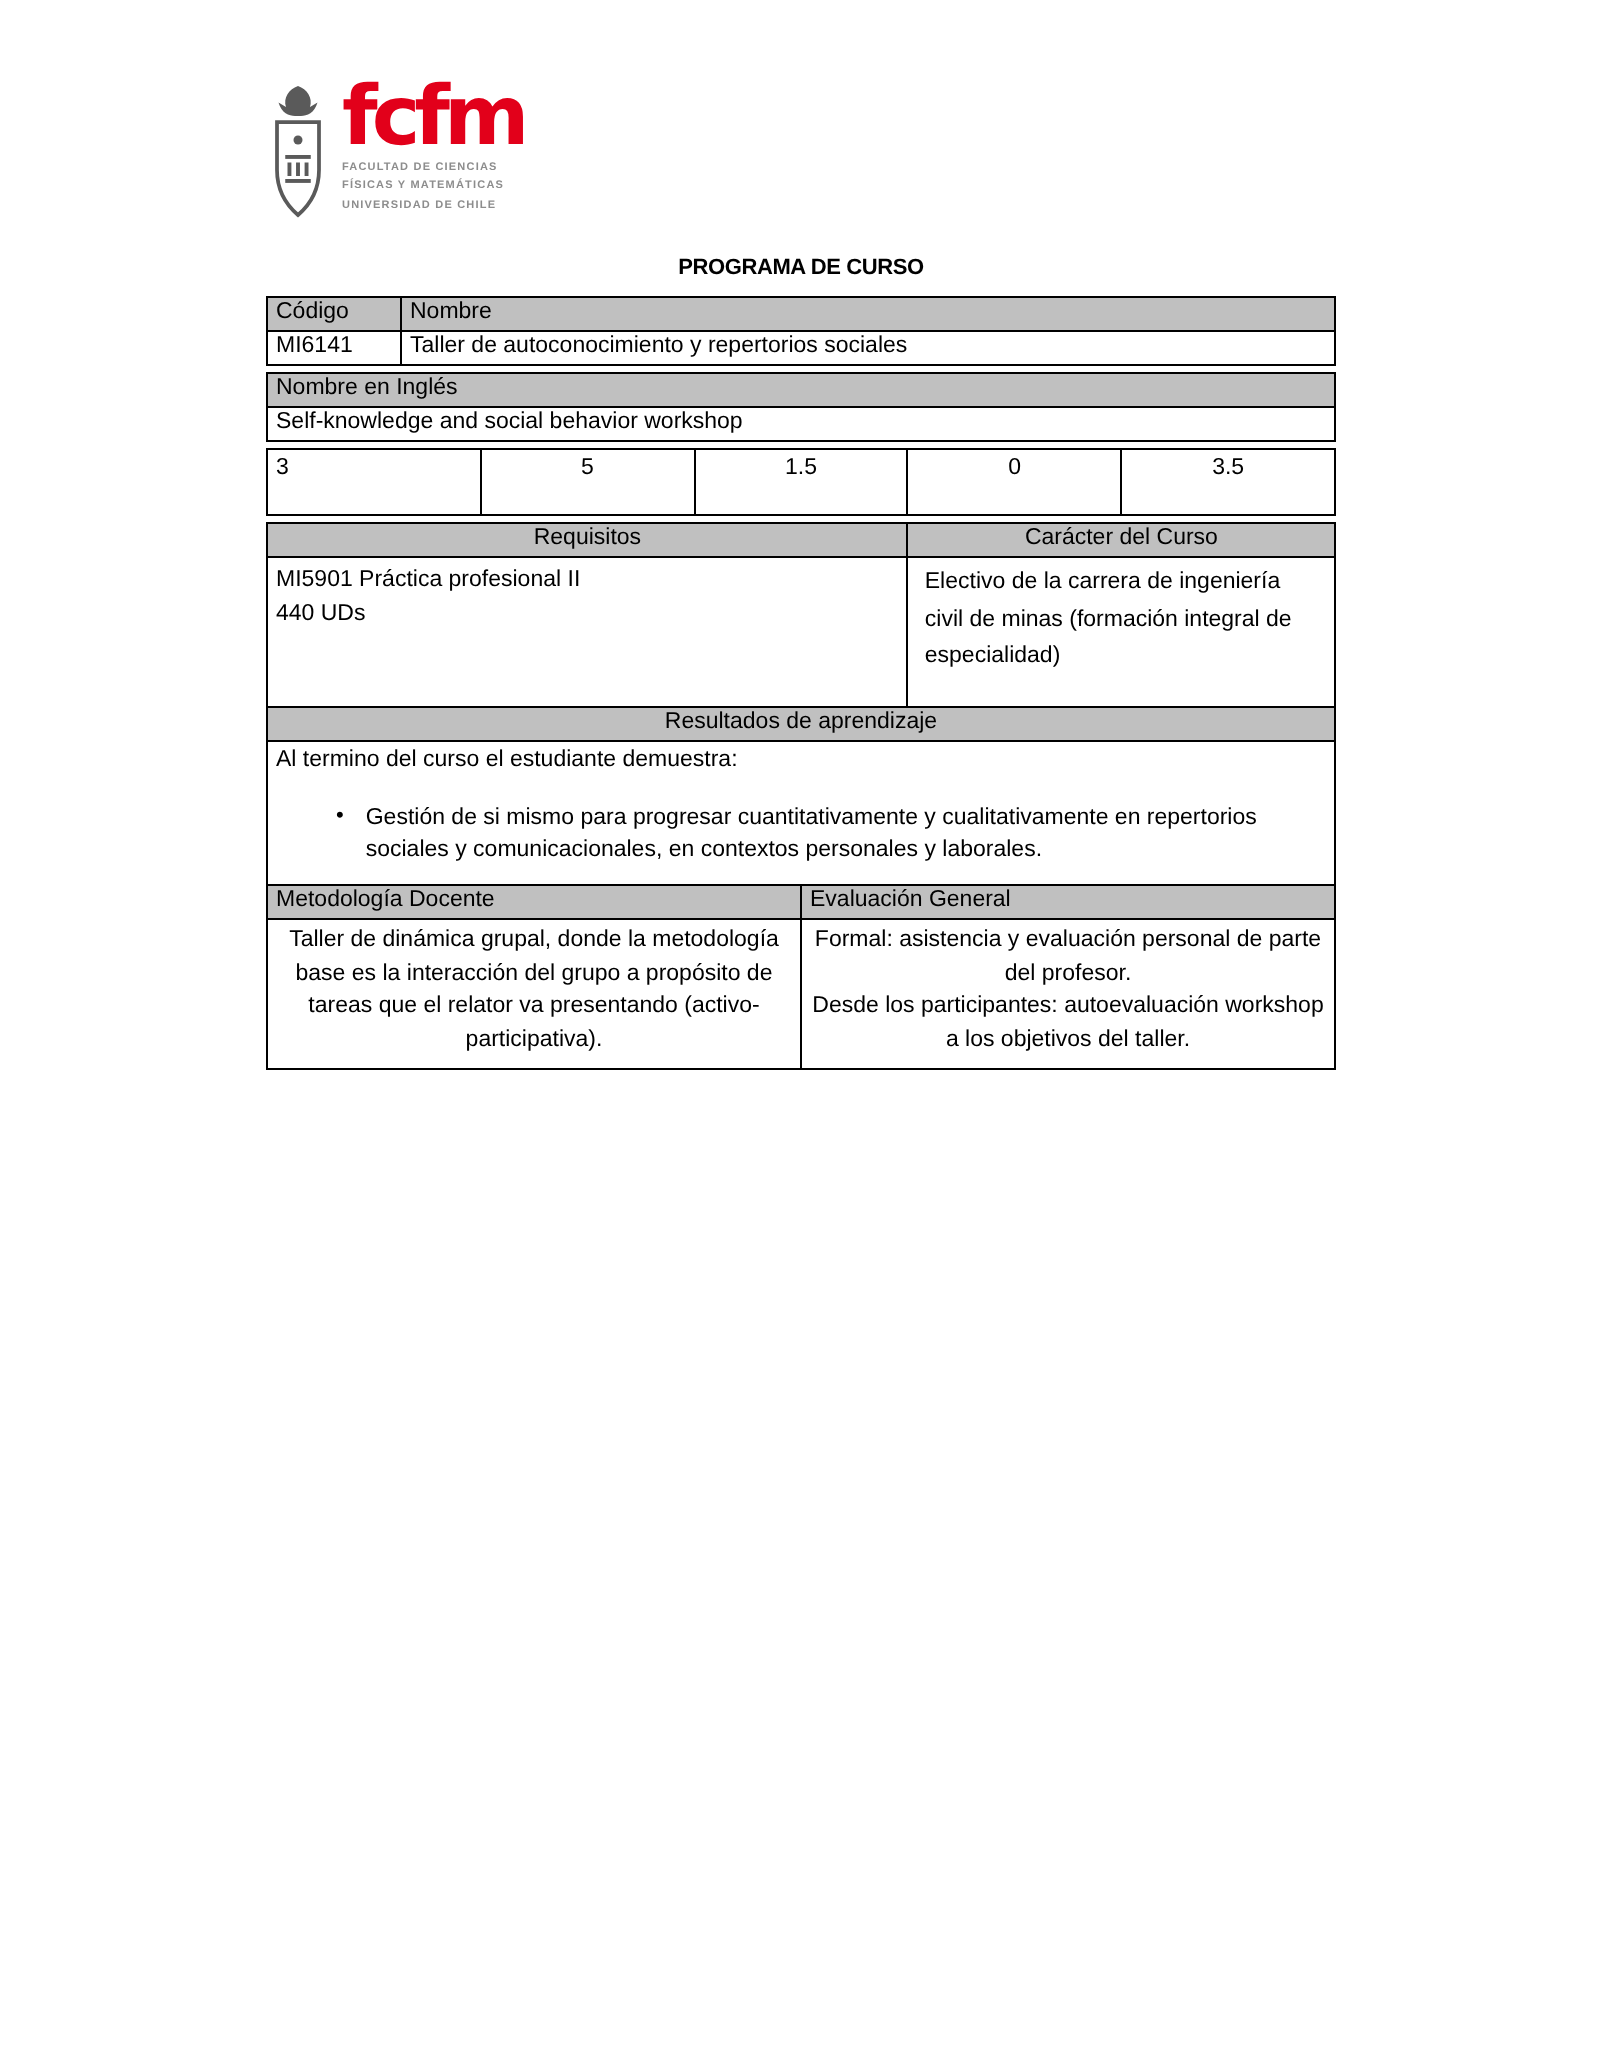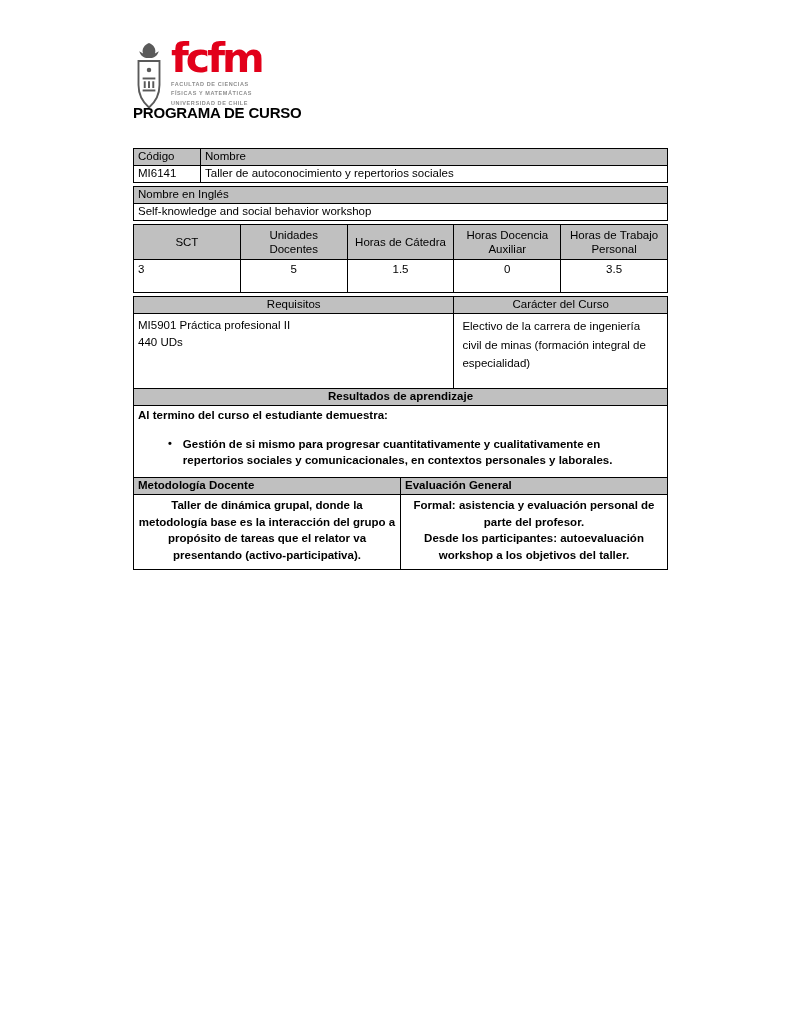--- a/index.html
+++ b/index.html
@@ -18,31 +18,31 @@
   .logo-text { display: flex; flex-direction: column; }
   .brand {
     color: var(--brand-red, #e2001a);
     font-size: 41px; font-weight: bold; letter-spacing: -3px; line-height: 0.9;
     font-family: "DejaVu Sans", sans-serif;
   }
   .logo-sub { margin-top: 3px; font-size: 5.5px; line-height: 1.7; color: #8d8d8d; letter-spacing: 0.6px; font-weight: bold; }
 
   
   .doc-title {
-    position: absolute; left: 133px; top: 104px; width: 535px;
-    font-size: 15px; font-weight: bold; letter-spacing: -0.2px;
+    position: absolute; left: 133px; top: 128px; width: 535px;
+    text-align: center; font-size: 11px; font-weight: bold; letter-spacing: -0.2px;
   }
 
   
   .sheet { position: absolute; left: 133px; top: 148px; width: 535px; font-size: 11.5px; line-height: 1.28; }
   table { width: 100%; border-collapse: collapse; table-layout: fixed; }
   td { border: 1px solid #000; padding: 0 4px; vertical-align: top; overflow: hidden; }
   .hdr { background: var(--header-bg, #c0c0c0); }
   .sec { margin-top: 3px; border-radius: 17px; }
-  .sec.flush { margin-top: -1px; font-weight: bold; }
+  .sec.flush { margin-top: -1px; }
   .center { text-align: center; }
 
   .r16 td { height: 16px; }
   .hours-hdr td { height: 34px; text-align: center; vertical-align: middle; line-height: 1.25; }
   .hours-val td { height: 30px; padding-top: 2px; }
   .req-body td { height: 68px; padding-top: 3px; }
   .res-body td { height: 69px; padding-top: 2px; }
   .met-body td { height: 72px; padding-top: 2px; text-align: center; }
 
   .req-lines div { line-height: 1.5; }
@@ -114,27 +114,20 @@
 
     <table class="sec">
       <colgroup>
           <col style="width:20%">
           <col style="width:20%">
           <col style="width:20%">
           <col style="width:20%">
           <col style="width:20%">
         </colgroup>
       <tbody>
-          <tr class="hours-hdr">
-        <td class="hdr">SCT</td>
-        <td class="hdr">Unidades Docentes</td>
-        <td class="hdr">Horas de Cátedra</td>
-        <td class="hdr">Horas Docencia Auxiliar</td>
-        <td class="hdr">Horas de Trabajo Personal</td>
-      </tr>
       <tr class="hours-val">
         <td>3</td>
         <td class="center">5</td>
         <td class="center">1.5</td>
         <td class="center">0</td>
         <td class="center">3.5</td>
       </tr>
     </tbody>
       </table>
 

